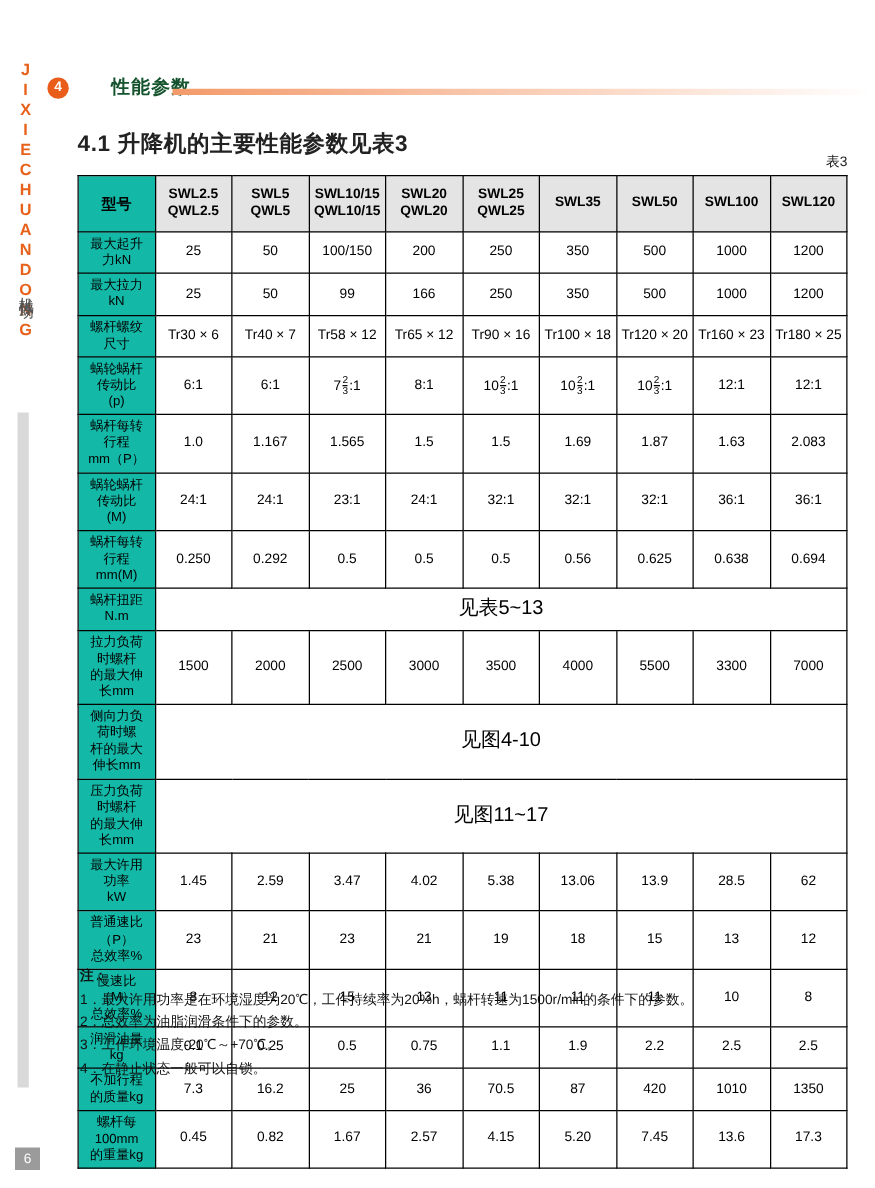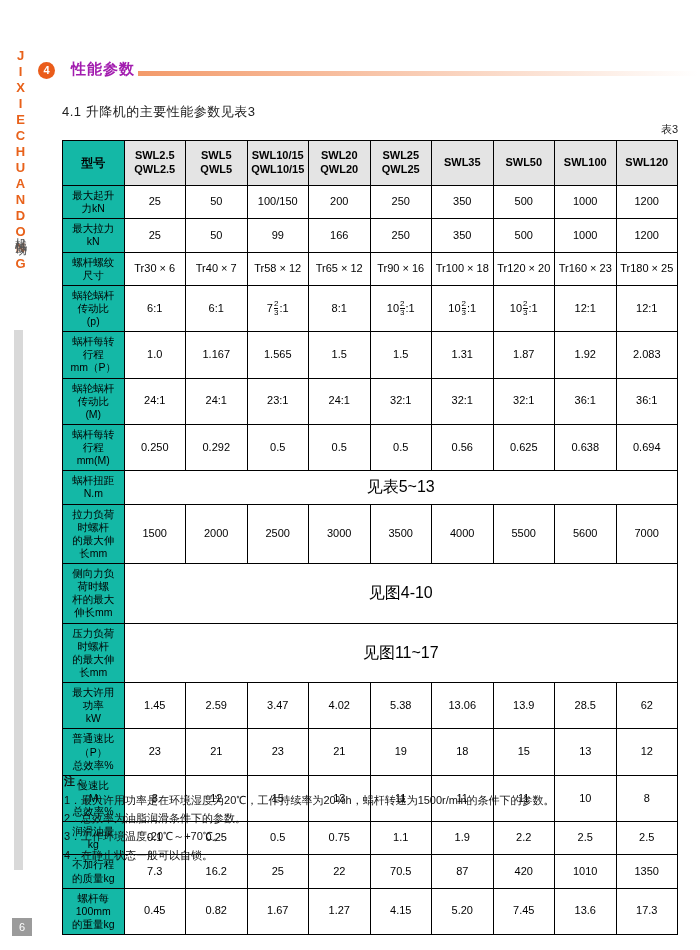--- a/index.html
+++ b/index.html
@@ -74,43 +74,43 @@
     border-radius: 50%;
     background: #ea5c1a;
     color: #fff;
     font-size: 11px;
     font-weight: bold;
     line-height: 17px;
     text-align: center;
   }
   .section-title {
     position: absolute;
-    left: 33px;
+    left: 51px;
     top: 0px;
     font-size: 15px;
     font-weight: bold;
-    color: #a21caf;
+    color: #14532d;
     letter-spacing: 1px;
   }
   .header-rule {
     position: absolute;
     left: 100px;
     top: 11px;
     width: 560px;
     height: 5px;
     background: linear-gradient(to right, #f39a6a, #ffffff);
   }
 
   
   .sub-title {
     position: absolute;
     left: 62px;
     top: 103px;
-    font-size: 13px;
-    font-weight: normal;
+    font-size: 18px;
+    font-weight: bold;
     color: #222;
     letter-spacing: 0.5px;
   }
   .table-caption {
     position: absolute;
     right: 22px;
     top: 122px;
     font-size: 11px;
     color: #222;
   }
@@ -283,23 +283,23 @@
           <td class="val">12:1</td>
           <td class="val">12:1</td>
         </tr>
         <tr>
           <td class="rowhead">蜗杆每转行程<br>mm（P）</td>
           <td class="val">1.0</td>
           <td class="val">1.167</td>
           <td class="val">1.565</td>
           <td class="val">1.5</td>
           <td class="val">1.5</td>
-          <td class="val">1.31</td>
+          <td class="val">1.69</td>
           <td class="val">1.87</td>
-          <td class="val">1.92</td>
+          <td class="val">1.63</td>
           <td class="val">2.083</td>
         </tr>
         <tr>
           <td class="rowhead">蜗轮蜗杆传动比<br>(M)</td>
           <td class="val">24:1</td>
           <td class="val">24:1</td>
           <td class="val">23:1</td>
           <td class="val">24:1</td>
           <td class="val">32:1</td>
           <td class="val">32:1</td>
@@ -325,21 +325,21 @@
         </tr>
         <tr>
           <td class="rowhead">拉力负荷时螺杆<br>的最大伸长mm</td>
           <td class="val">1500</td>
           <td class="val">2000</td>
           <td class="val">2500</td>
           <td class="val">3000</td>
           <td class="val">3500</td>
           <td class="val">4000</td>
           <td class="val">5500</td>
-          <td class="val">5600</td>
+          <td class="val">3300</td>
           <td class="val">7000</td>
         </tr>
         <tr>
           <td class="rowhead">侧向力负荷时螺<br>杆的最大伸长mm</td>
           <td class="cell-span" colspan="9">见图4-10</td>
         </tr>
         <tr>
           <td class="rowhead">压力负荷时螺杆<br>的最大伸长mm</td>
           <td class="cell-span" colspan="9">见图11~17</td>
         </tr>
@@ -389,33 +389,33 @@
           <td class="val">1.9</td>
           <td class="val">2.2</td>
           <td class="val">2.5</td>
           <td class="val">2.5</td>
         </tr>
         <tr>
           <td class="rowhead">不加行程<br>的质量kg</td>
           <td class="val">7.3</td>
           <td class="val">16.2</td>
           <td class="val">25</td>
-          <td class="val">22</td>
+          <td class="val">36</td>
           <td class="val">70.5</td>
           <td class="val">87</td>
           <td class="val">420</td>
           <td class="val">1010</td>
           <td class="val">1350</td>
         </tr>
         <tr>
           <td class="rowhead">螺杆每100mm<br>的重量kg</td>
           <td class="val">0.45</td>
           <td class="val">0.82</td>
           <td class="val">1.67</td>
-          <td class="val">1.27</td>
+          <td class="val">2.57</td>
           <td class="val">4.15</td>
           <td class="val">5.20</td>
           <td class="val">7.45</td>
           <td class="val">13.6</td>
           <td class="val">17.3</td>
         </tr>
       </tbody>
   </table>
 </div>
 

